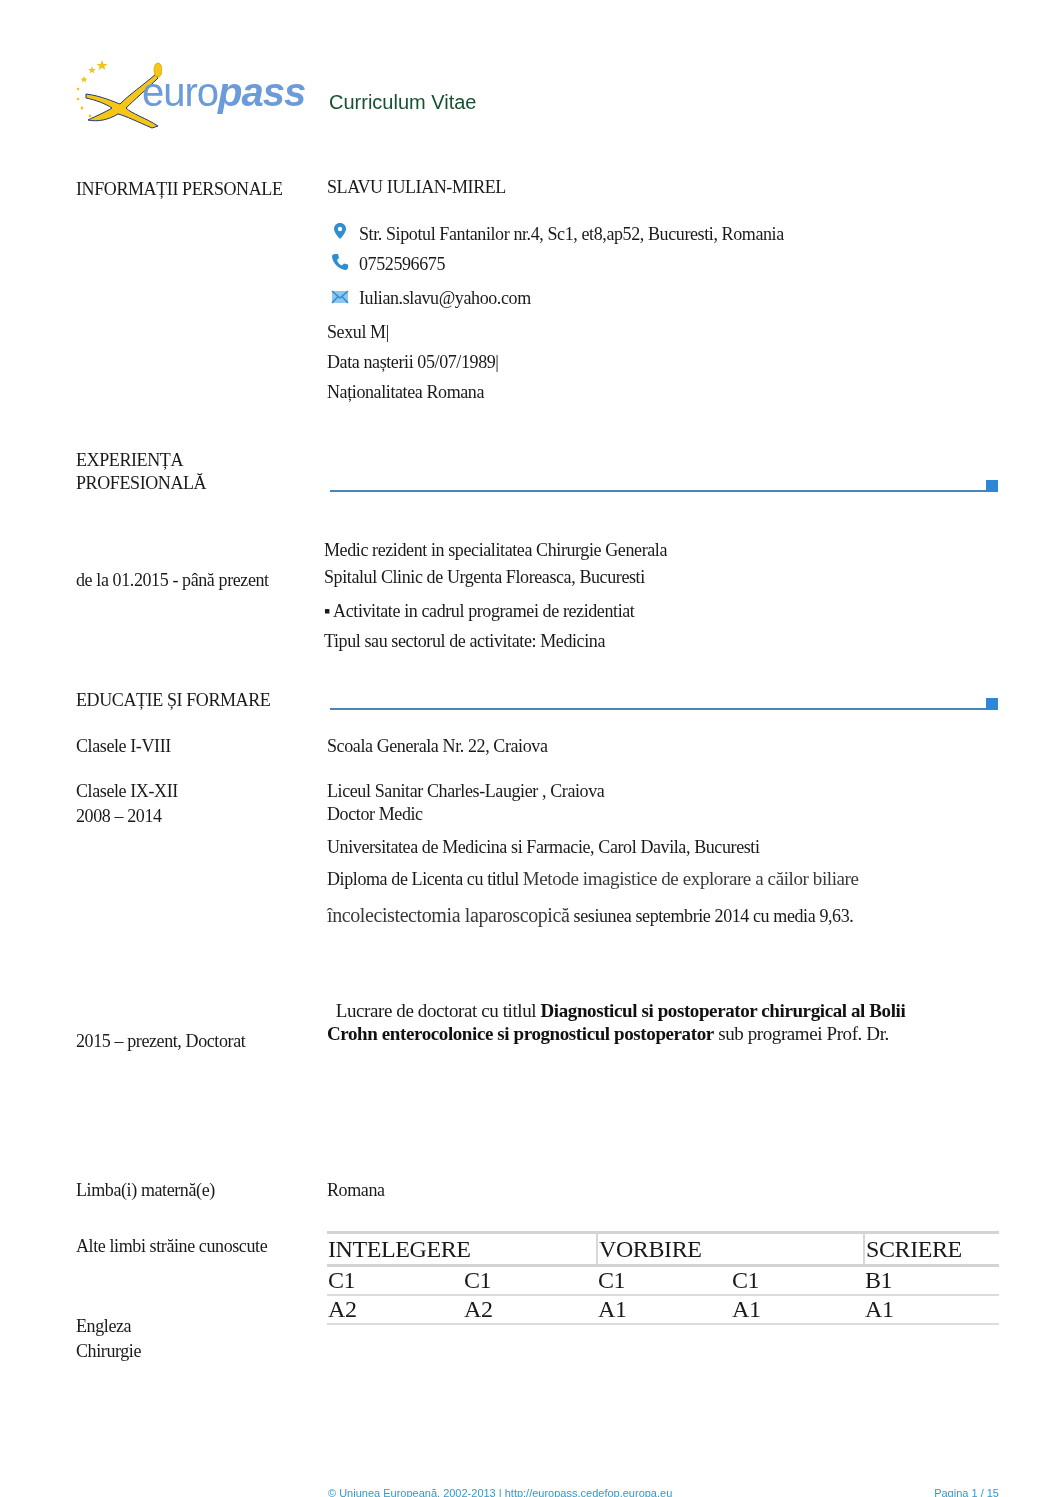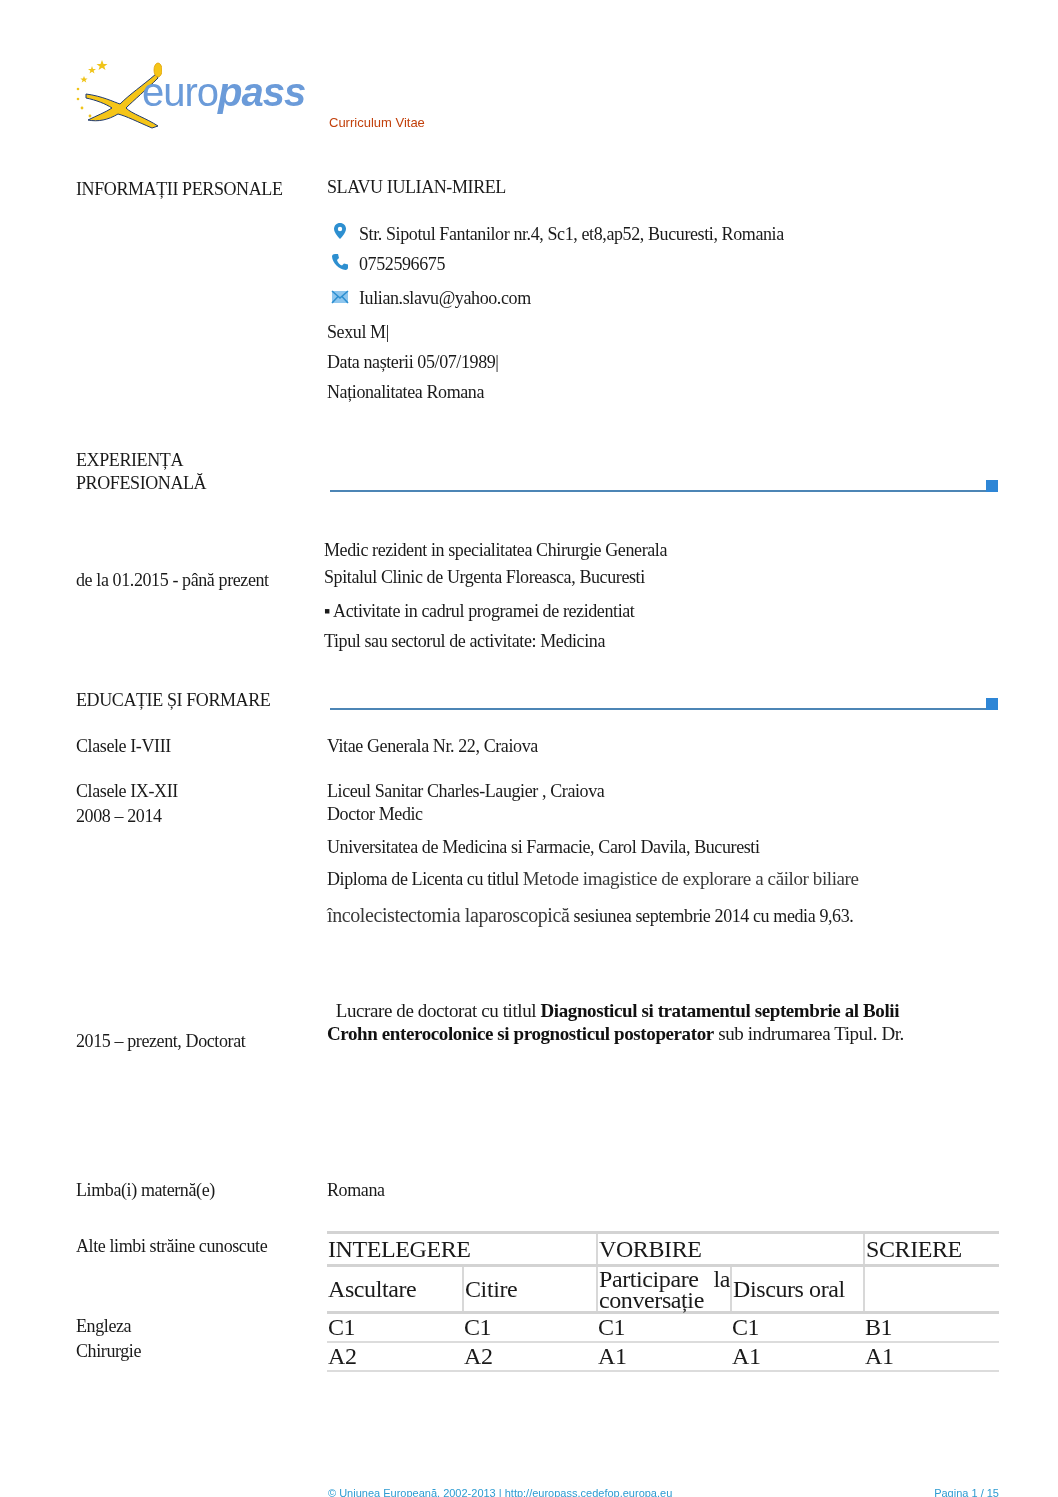--- a/index.html
+++ b/index.html
@@ -7,21 +7,21 @@
          font-family:"Liberation Serif", serif; color:#1a1a1a; }
   .abs { position:absolute; white-space:nowrap; }
   .serif { font-family:"Liberation Serif", serif; font-size:18px; letter-spacing:-0.4px; }
   .left { left:76px; }
   .right { left:327px; }
   .hdr-line { position:absolute; left:330px; width:656px; height:2px; background:#4c85b5; }
   .hdr-sq { position:absolute; left:986px; width:12px; height:12px; background:#2e86d6; }
   .logo-word { position:absolute; left:142px; top:70px; font-family:"Liberation Sans", sans-serif;
                font-size:40px; color:#6b9bd9; letter-spacing:-1px;text-align:right; }
   .logo-word b { font-style:italic; font-weight:bold; }
-  .cv-title { left:329px; top:91px; font-family:"Liberation Sans", sans-serif; font-size:13px; color:#c2410c;margin-top:24px; }
+  .cv-title { left:329px; top:91px; font-family:"Liberation Sans", sans-serif; font-size:20px; color:#14532d; }
   .icon { position:absolute; left:331px; width:18px; height:18px; }
   .strong { font-weight:normal; color:#3a3a3a; }
   .strong2 { font-weight:bold; color:#111; }
   table.lang { position:absolute; left:327px; top:1231px; width:672px; border-collapse:collapse;
                font-family:"Liberation Serif", serif; font-size:24px; letter-spacing:-0.4px; }
   table.lang td { padding:0 0 0 1px; vertical-align:middle; }
   table.lang tr.h1 td { height:30px; border-top:3px solid #d3d3d3; border-bottom:3px solid #d3d3d3; }
   table.lang tr.h2 td { height:44px; border-bottom:3px solid #d3d3d3; }
   table.lang tr.r td { height:23px; border-bottom:2px solid #dcdcdc; }
   table.lang td.vb { border-left:2px solid #d8d8d8; }
@@ -87,42 +87,42 @@
   <div class="abs serif" style="left:324px;top:601px">▪ Activitate in cadrul programei de rezidentiat</div>
   <div class="abs serif" style="left:324px;top:631px">Tipul sau sectorul de activitate: Medicina</div>
 </div>
 
 <div class="abs serif left" style="top:690px">EDUCAȚIE ȘI FORMARE</div>
 <div class="hdr-line" style="top:708px"></div>
 <div class="hdr-sq" style="top:698px"></div>
 
 <div>
   <div class="abs serif left" style="top:736px">Clasele I-VIII</div>
-  <div class="abs serif right" style="top:736px">Vitae Generala Nr. 22, Craiova</div>
+  <div class="abs serif right" style="top:736px">Scoala Generala Nr. 22, Craiova</div>
 </div>
 
 <div>
   <div class="abs serif left" style="top:781px">Clasele IX-XII</div>
   <div class="abs serif left" style="top:806px">2008 – 2014</div>
   <div class="abs serif right" style="top:781px">Liceul Sanitar Charles-Laugier , Craiova</div>
   <div class="abs serif right" style="top:804px">Doctor Medic</div>
   <div class="abs serif right" style="top:837px">Universitatea de Medicina si Farmacie, Carol Davila, Bucuresti</div>
   <div class="abs serif right" style="top:868px">
     <span>Diploma de Licenta cu titlul </span><span class="strong" style="font-size:19px">Metode imagistice de explorare a căilor biliare</span>
   </div>
   <div class="abs serif right" style="top:904px">
     <span class="strong" style="font-size:20px">încolecistectomia laparoscopică</span><span> sesiunea septembrie 2014 cu media 9,63.</span>
   </div>
 </div>
 
 <div>
   <div class="abs serif left" style="top:1031px">2015 – prezent, Doctorat</div>
   <div class="abs serif" style="left:327px;top:999px;line-height:23px;font-size:19px">
-    <div>&nbsp;&nbsp;<span>Lucrare de doctorat cu titlul </span><span class="strong2">Diagnosticul si tratamentul septembrie al Bolii</span></div>
-    <div><span class="strong2">Crohn enterocolonice si prognosticul postoperator</span><span> sub indrumarea Tipul. Dr.</span></div>
+    <div>&nbsp;&nbsp;<span>Lucrare de doctorat cu titlul </span><span class="strong2">Diagnosticul si postoperator chirurgical al Bolii</span></div>
+    <div><span class="strong2">Crohn enterocolonice si prognosticul postoperator</span><span> sub programei Prof. Dr.</span></div>
   </div>
 </div>
 
 <div class="abs serif left" style="top:1180px">Limba(i) maternă(e)</div>
 <div class="abs serif right" style="top:1180px">Romana</div>
 <div class="abs serif left" style="top:1236px">Alte limbi străine cunoscute</div>
 <div class="abs serif left" style="top:1316px">Engleza</div>
 <div class="abs serif left" style="top:1341px">Chirurgie</div>
 
 <table class="lang">
@@ -132,33 +132,20 @@
       <col style="width:134px">
       <col style="width:133px">
       <col style="width:135px">
     </colgroup>
   <tbody>
       <tr class="h1">
     <td colspan="2">INTELEGERE</td>
     <td colspan="2" class="vb">VORBIRE</td>
     <td class="vb">SCRIERE</td>
   </tr>
-  <tr class="h2">
-    <td>Ascultare</td>
-    <td class="vb">Citire</td>
-    <td class="vb">
-      <div class="part">
-            <span>Participare</span>
-            <span>la</span>
-          </div>
-      <div style="line-height:20px">conversație</div>
-    </td>
-    <td class="vb">Discurs oral</td>
-    <td class="vb"></td>
-  </tr>
   <tr class="r">
     <td>C1</td>
     <td>C1</td>
     <td>C1</td>
     <td>C1</td>
     <td>B1</td>
   </tr>
   <tr class="r">
     <td>A2</td>
     <td>A2</td>

